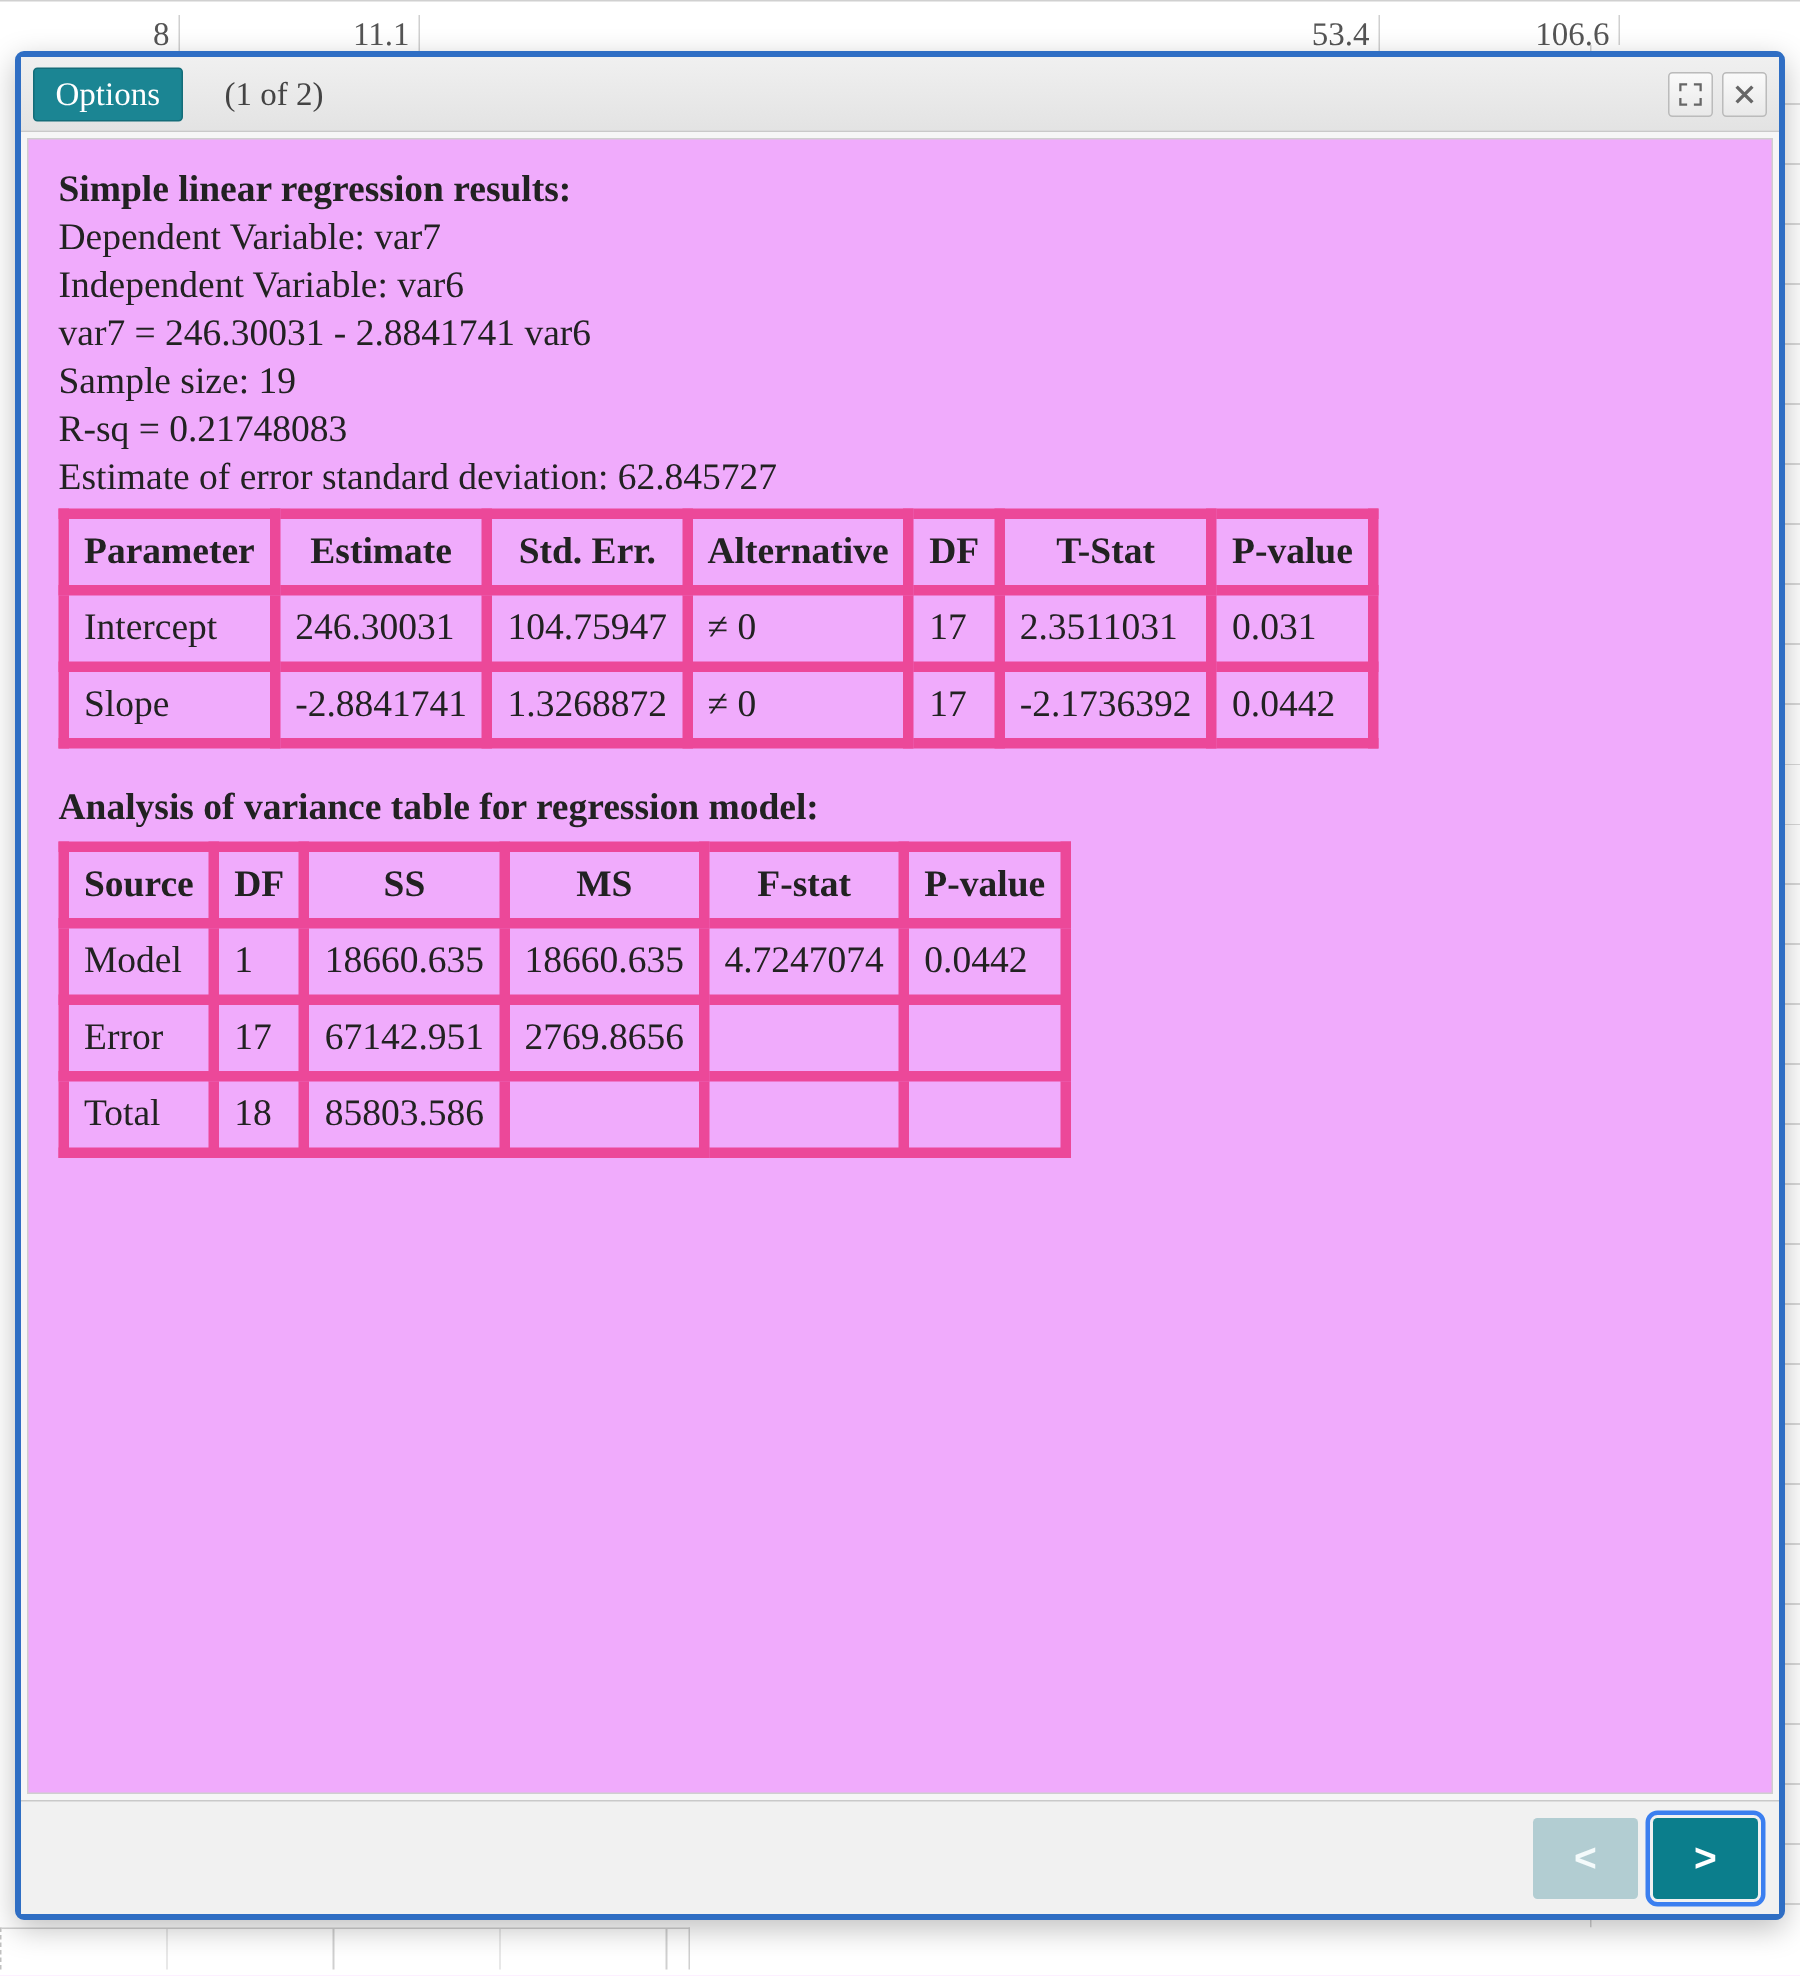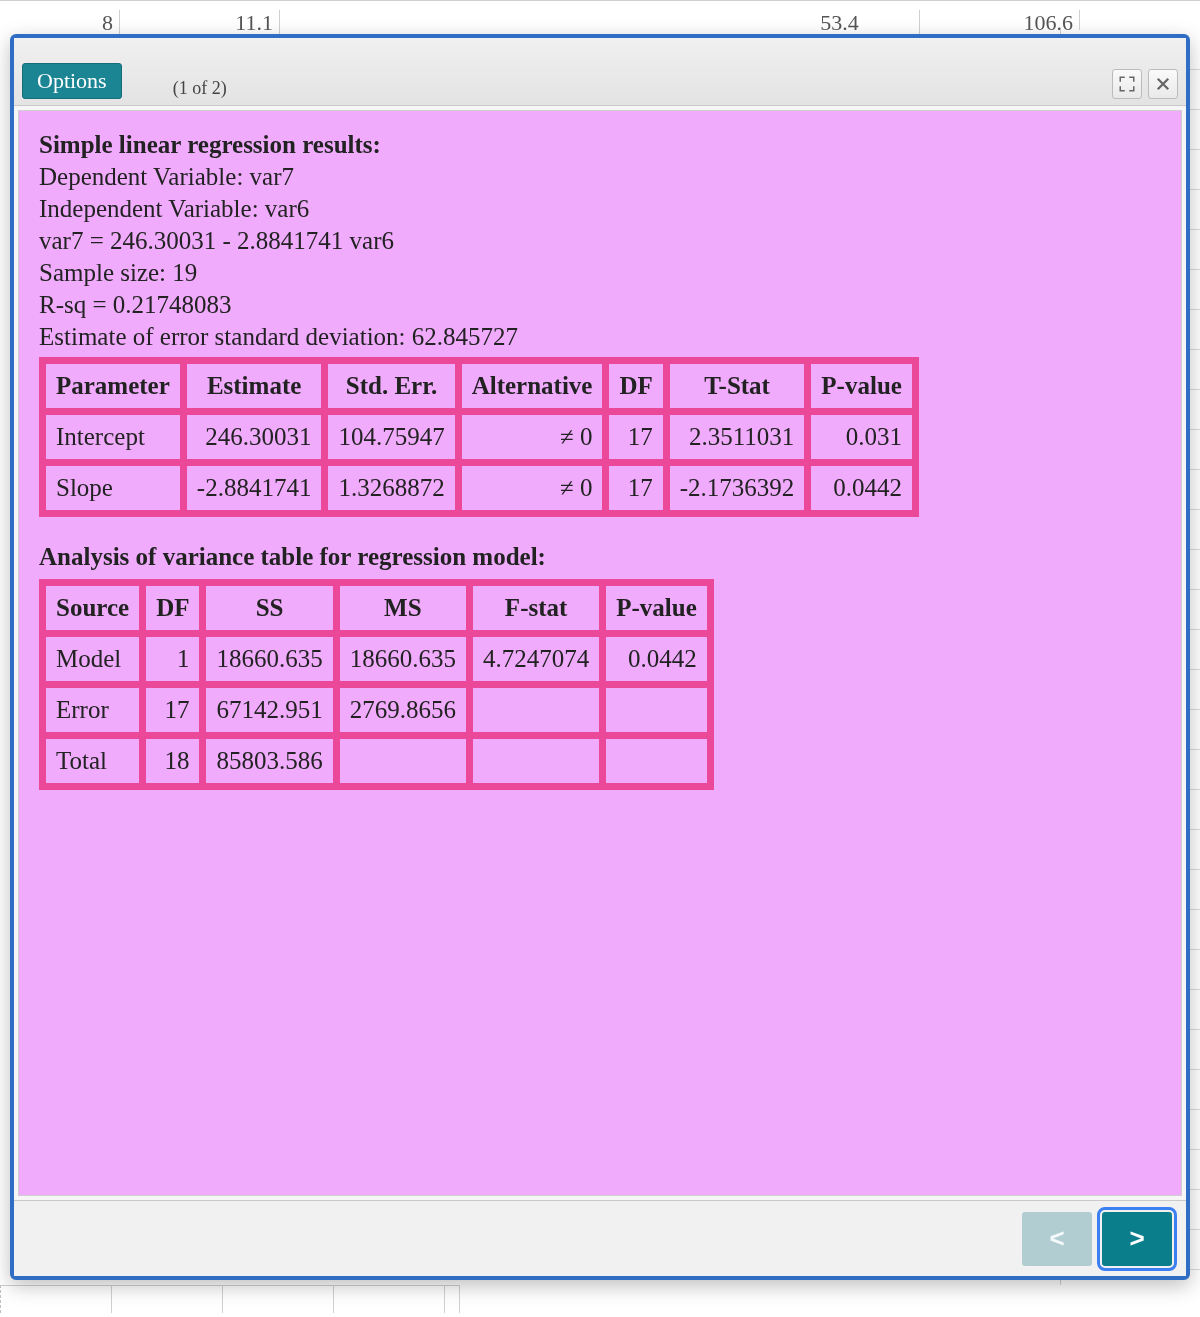--- a/index.html
+++ b/index.html
@@ -81,42 +81,41 @@
     height: 1246px;
     border: 4px solid #2f6ec4;
     border-radius: 6px;
     background: #f6f6f6;
     box-shadow: 0 6px 20px rgba(0,0,0,0.25);
     display: flex;
     flex-direction: column;
     z-index: 5;
   }
   .dialog-header {
-    height: 68px;
+    height: 50px;
     background: linear-gradient(#f0f0f0, #e3e3e3);
     border-bottom: 1px solid #c9c9c9;
     display: flex;
-    align-items: flex-end;
+    align-items: center;
     padding: 6px 8px;
   }
   .options-btn {
     background: #1b8593;
     color: #fff;
     border: 1px solid #146d79;
     border-radius: 3px;
     padding: 4px 14px;
     font-size: 22px;
     font-family: "Times New Roman", Times, serif;
     cursor: pointer;
     margin-right: 28px;
   }
   .page-indicator {
     color: #444;
-    font-size: 18px;
-    margin-left: 23px;
+    font-size: 22px;
   }
   .header-spacer { flex: 1; }
   .header-icons {
     display: flex;
     gap: 6px;
   }
   .icon-btn {
     width: 30px; height: 30px;
     border: 1px solid #bbb;
     background: linear-gradient(#fafafa,#e9e9e9);
@@ -149,21 +148,21 @@
   table.data th, table.data td {
     border: 7px solid #ec4899;
     padding: 6px 10px;
     text-align: left;
     font-weight: normal;
   }
   table.data th {
     font-weight: bold;
     text-align: center;
   }
-  table.data td.num { text-align: right; }
+  table.data td.num { text-align: left; }
   .dialog-footer {
     height: 76px;
     border-top: 1px solid #c9c9c9;
     background: #f1f1f1;
     display: flex;
     justify-content: flex-end;
     align-items: center;
     padding: 0 14px;
     gap: 10px;
   }
@@ -193,21 +192,21 @@
 
 <div class="canvas">
 
   <div class="sheet-bg">
     <div class="sheet-row">
       <div class="sheet-cell" style="width:120px;">8</div>
       <div class="sheet-cell" style="width:160px;">11.1</div>
       <div class="sheet-cell" style="width:160px;"></div>
       <div class="sheet-cell" style="width:160px;"></div>
       <div class="sheet-cell" style="width:160px;"></div>
-      <div class="sheet-cell" style="width:160px;text-align:center;">53.4</div>
+      <div class="sheet-cell" style="width:160px;">53.4</div>
       <div class="sheet-cell" style="width:160px;">106.6</div>
     </div>
   </div>
   <div class="grid-right"></div>
   <div class="bottom-strip">
     <span class="stub"></span>
     
   </div>
 
   <div class="dialog">

